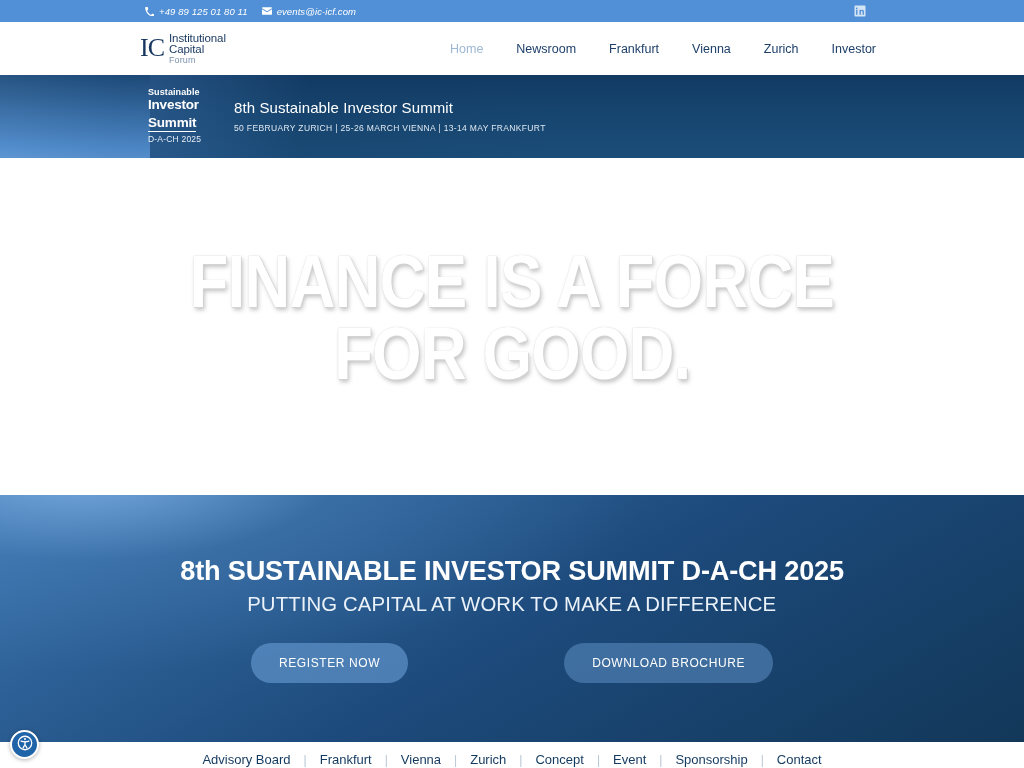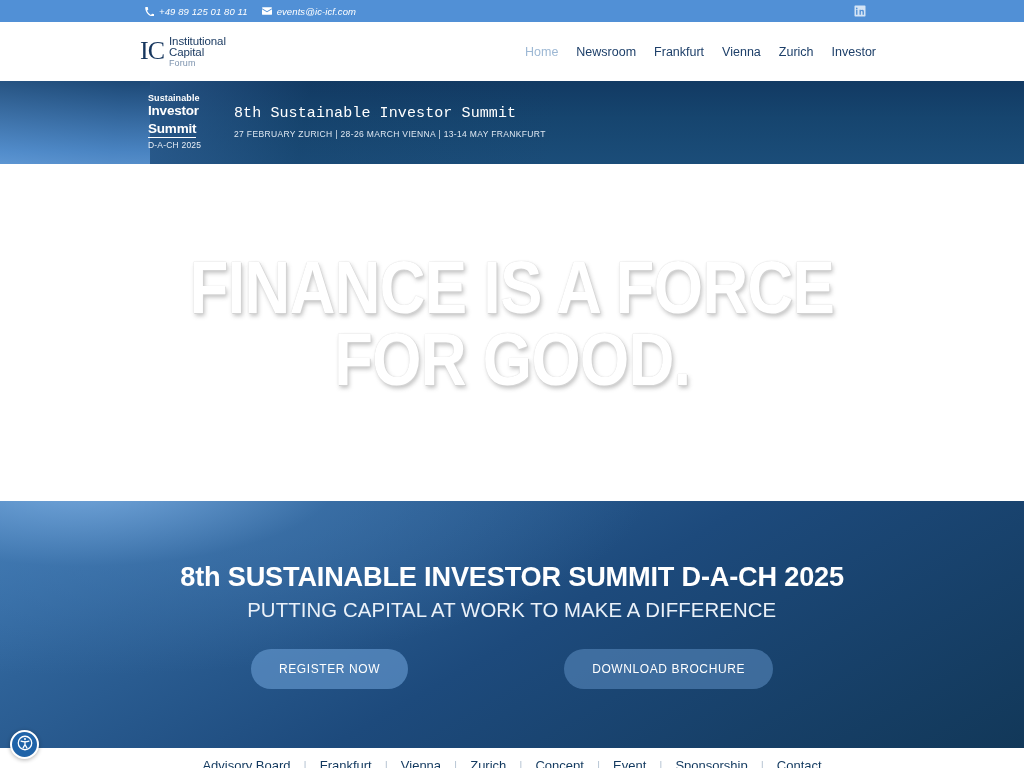--- a/index.html
+++ b/index.html
@@ -46,21 +46,21 @@
     padding-right: 148px;
   }
   .li-icon {
     width: 13px; height: 13px;
     display: inline-flex; align-items: center; justify-content: center;
     color: #cfe1f4;
   }
 
   
   .header {
-    height: 59px;
+    height: 53px;
     background: #ffffff;
     display: flex;
     align-items: center;
     padding: 0 148px 0 140px;
     position: relative;
   }
   .logo {
     display: flex;
     align-items: center;
     gap: 5px;
@@ -85,21 +85,21 @@
     font-size: 9px;
     color: #7d93ae;
     display: block;
     letter-spacing: .1px;
   }
 
   .mainnav {
     margin-left: auto;
     display: flex;
     align-items: flex-start;
-    gap: 18px;
+    gap: 33px;
   }
   .nav-link {
     font-size: 12.5px;
     color: #1d3f69;
     text-decoration: none;
     white-space: nowrap;
   }
   .nav-link.active { color: #9db8d4; }
 
   
@@ -136,21 +136,20 @@
   .sis-l1 { font-size: 9px; font-weight: bold; letter-spacing: .1px; display: block; }
   .sis-l2, .sis-l3 { font-size: 13.5px; font-weight: bold; letter-spacing: -.2px; display: block; }
   .sis-l3 { border-bottom: 1.5px solid #ffffff; padding-bottom: 1px; margin-bottom: 3px; display: inline-block; }
   .sis-l4 { font-size: 8.5px; letter-spacing: .2px; display: block; color: #e8eef6; }
   .banner-text { color: #ffffff; }
   .banner-title {
     font-size: 15px;
     font-weight: 400;
     letter-spacing: .1px;
     margin-bottom: 7px;
-    font-family: Liberation Mono, monospace;
   }
   .banner-sub {
     font-size: 8.5px;
     letter-spacing: .35px;
     color: #dfe8f2;
   }
 
   
   .hero {
     height: 337px;
@@ -318,21 +317,21 @@
 <div class="banner">
   <div class="banner-inner">
     <div class="sis-logo">
       <span class="sis-l1">Sustainable</span>
       <span class="sis-l2">Investor</span>
       <span class="sis-l3">Summit</span>
       <span class="sis-l4">D-A-CH 2025</span>
     </div>
     <div class="banner-text">
       <div class="banner-title">8th Sustainable Investor Summit</div>
-      <div class="banner-sub">27 FEBRUARY ZURICH | 28-26 MARCH VIENNA | 13-14 MAY FRANKFURT</div>
+      <div class="banner-sub">50 FEBRUARY ZURICH | 25-26 MARCH VIENNA | 13-14 MAY FRANKFURT</div>
     </div>
   </div>
 </div>
 
 <div class="hero">
   <div class="hero-line">FINANCE IS A FORCE</div>
   <div class="hero-line">FOR GOOD.</div>
 </div>
 
 <div class="cta">

